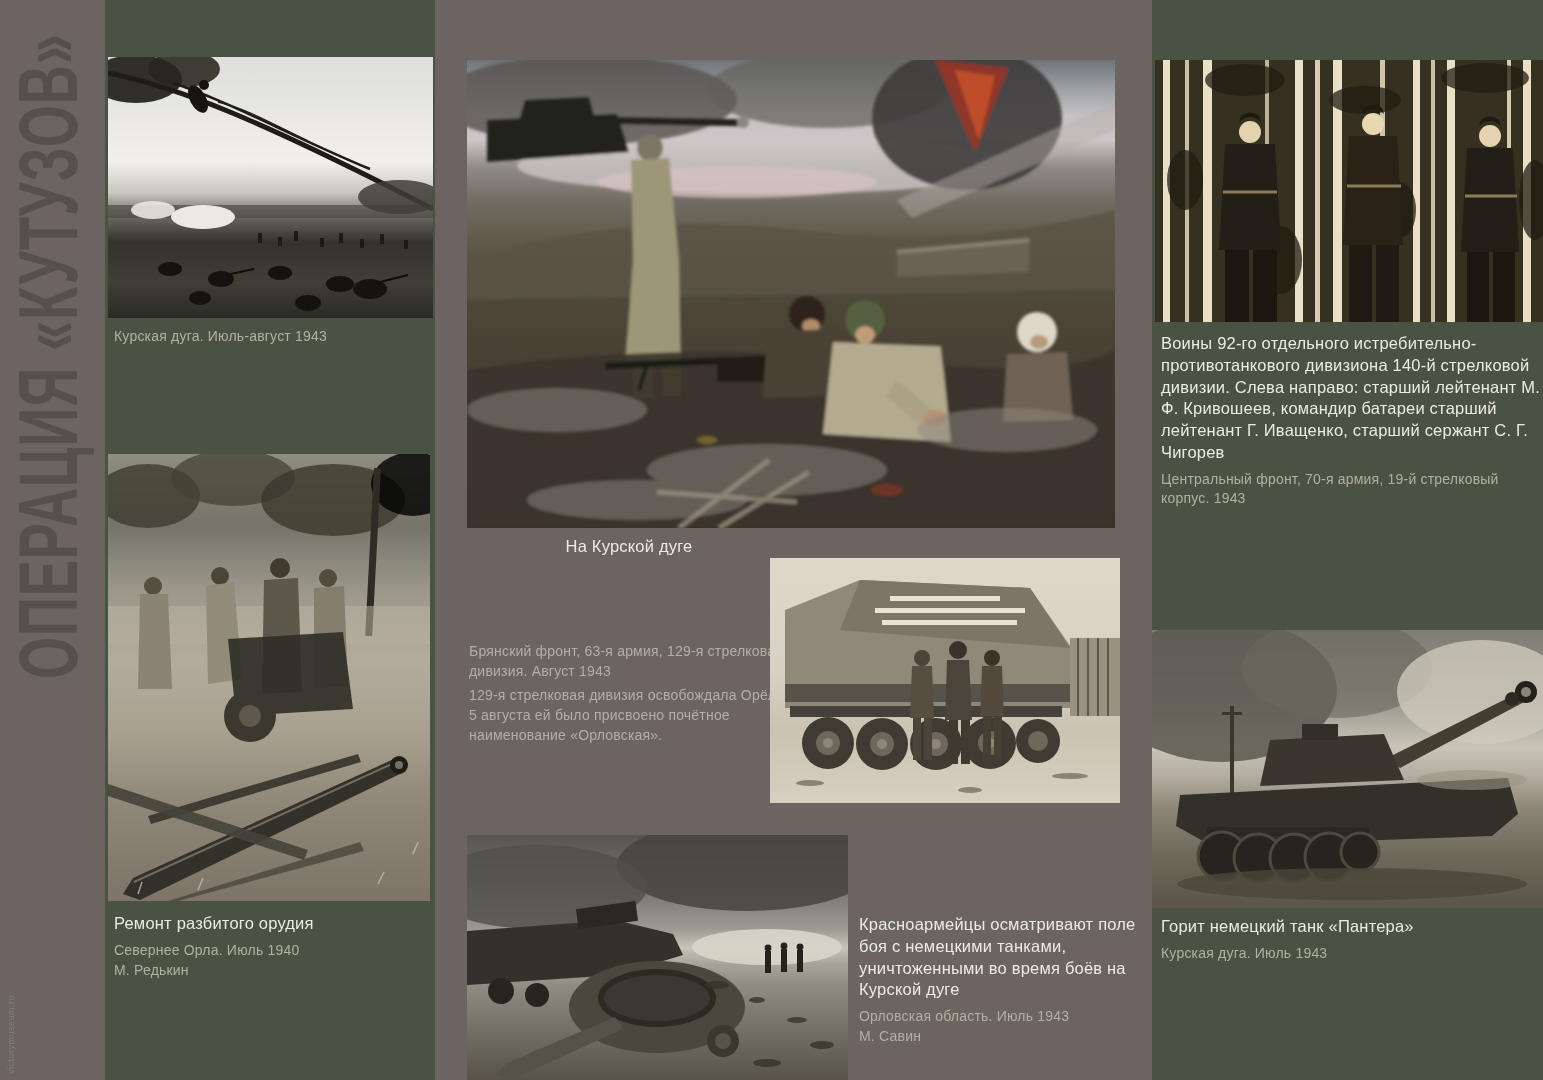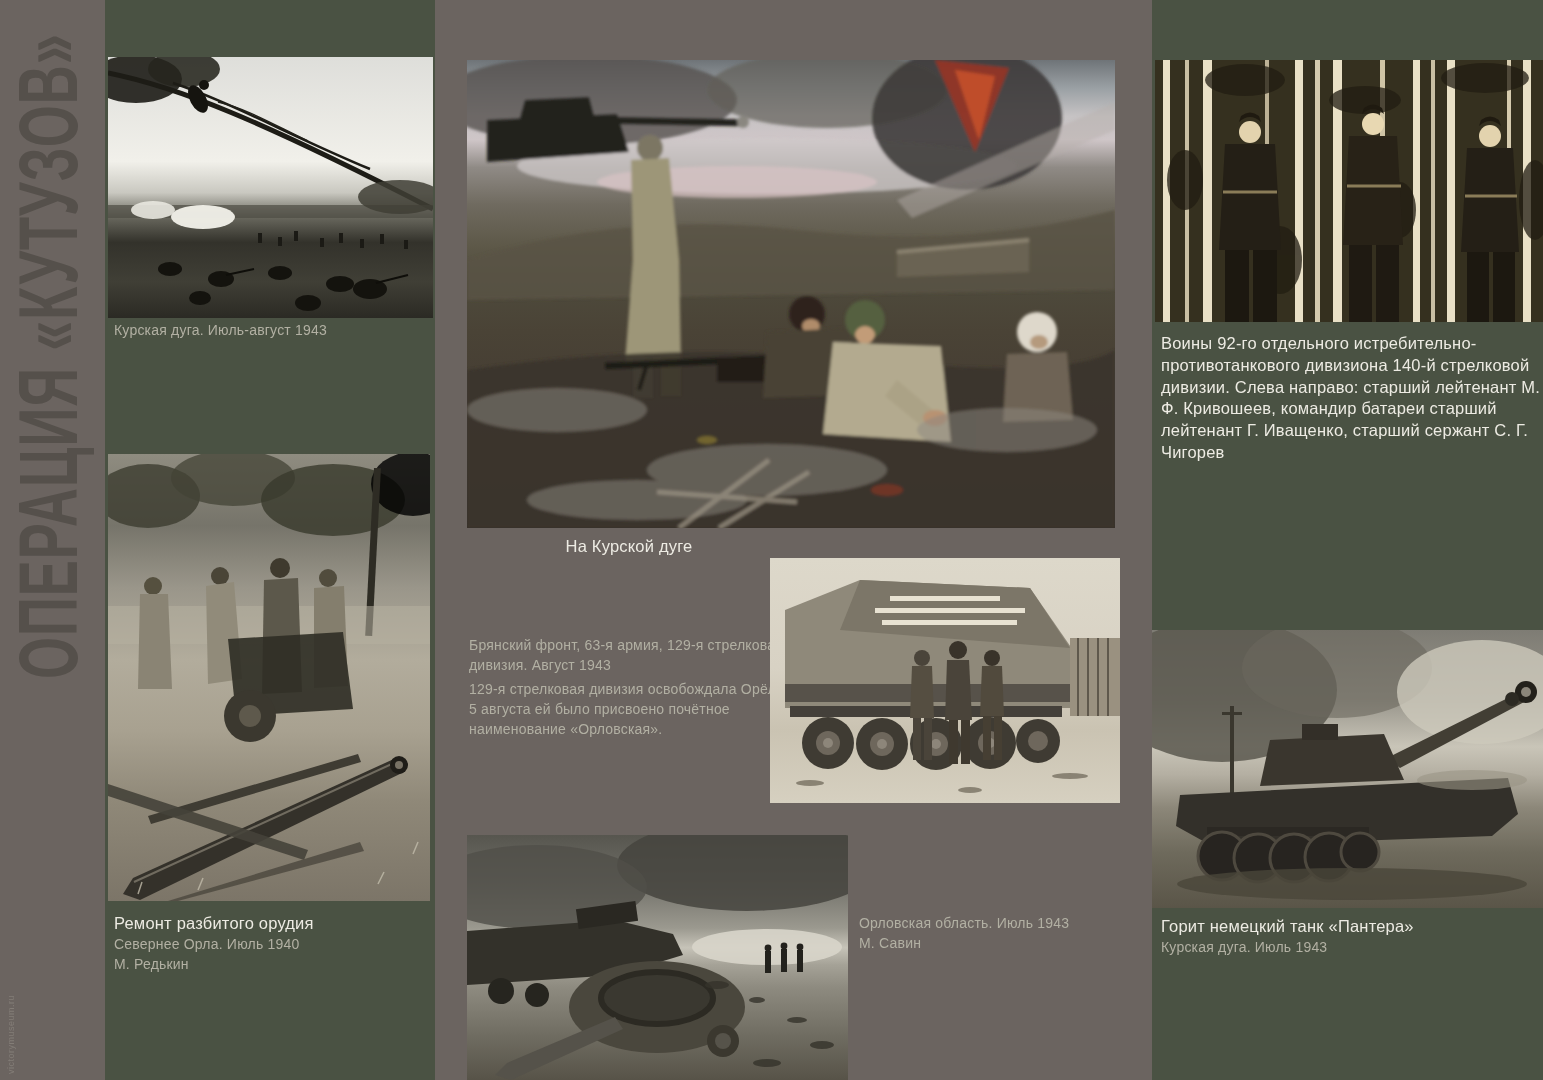--- a/index.html
+++ b/index.html
@@ -7,21 +7,21 @@
     width:1543px;height:1080px;position:relative;overflow:hidden;
     background:#6B6460;
     font-family:"Liberation Sans","DejaVu Sans",sans-serif;
     -webkit-font-smoothing:antialiased;
   }
   .abs{position:absolute;}
   .panel{position:absolute;top:0;height:1080px;background:#4A5243;}
   .photo{position:absolute;overflow:hidden;}
   .photo svg{position:absolute;left:0;top:0;}
   .cap-title{font-size:16.5px;line-height:1.32;color:#EDEBE3;letter-spacing:.2px;}
-  .cap-sub{font-size:14px;line-height:1.42;color:#B2B0A3;letter-spacing:.2px;margin-top:0;}
+  .cap-sub{font-size:14px;line-height:1.42;color:#B2B0A3;letter-spacing:.2px;margin-top:6px;}
   .cap-sub div{margin:0;}
   .vtitle{
     position:absolute;left:-2px;top:6px;height:700px;width:100px;
     display:flex;align-items:center;justify-content:center;
     writing-mode:vertical-rl;
     transform:rotate(180deg) scaleX(1.55);
     font-size:54px;font-weight:700;letter-spacing:1px;
     color:#55504B;white-space:nowrap;
   }
   .watermark{
@@ -286,20 +286,21 @@
         <ellipse cx="250" cy="150" rx="12" ry="4"></ellipse>
           <ellipse cx="290" cy="165" rx="8" ry="3"></ellipse>
         <ellipse cx="330" cy="185" rx="10" ry="3"></ellipse>
           <ellipse cx="355" cy="210" rx="12" ry="4"></ellipse>
         <ellipse cx="300" cy="228" rx="14" ry="4"></ellipse>
       </g>
     </g>
   </svg>
 </div>
 <div class="abs" style="left:859px;top:914px;width:300px;">
+  <div class="cap-title">Красноармейцы осматривают поле боя с немецкими танками, уничтоженными во время боёв на Курской дуге</div>
   <div class="cap-sub">
     <div>Орловская область. Июль 1943</div>
     <div>М. Савин</div>
   </div>
 </div>
 
 <div class="photo" style="left:1155px;top:60px;width:388px;height:262px;background:#35301f;">
   <svg width="388" height="262" viewBox="0 0 388 262">
     <g>
       <g fill="#e9e0c6">
@@ -348,20 +349,21 @@
         <path d="M312,88 L358,88 L364,192 L306,192 Z" fill="#241f16"></path>
         <rect x="312" y="192" width="22" height="70" fill="#1c1810"></rect>
           <rect x="338" y="192" width="22" height="70" fill="#1c1810"></rect>
         <line x1="310" y1="136" x2="362" y2="136" stroke="#8a7c58" stroke-width="3"></line>
       </g>
     </g>
   </svg>
 </div>
 <div class="abs" style="left:1161px;top:333px;width:382px;">
   <div class="cap-title">Воины 92-го отдельного истребительно-противотанкового дивизиона 140-й стрелковой дивизии. Слева направо: старший лейтенант М. Ф. Кривошеев, командир батареи старший лейтенант Г. Иващенко, старший сержант С. Г. Чигорев</div>
+  <div class="cap-sub" style="max-width:372px;">Центральный фронт, 70-я армия, 19-й стрелковый корпус. 1943</div>
 </div>
 
 <div class="photo" style="left:1152px;top:630px;width:391px;height:278px;
      background:linear-gradient(180deg,#7e7c74 0%,#98958b 25%,#c9c5b8 42%,#b4afa2 52%,#8c8779 64%,#6e6a5c 80%,#5a5548 100%);">
   <svg width="391" height="278" viewBox="0 0 391 278">
     <g>
       <ellipse cx="70" cy="60" rx="115" ry="72" fill="#5a584f" opacity=".85"></ellipse>
       <ellipse cx="185" cy="38" rx="95" ry="50" fill="#6b685e" opacity=".6"></ellipse>
       <ellipse cx="330" cy="62" rx="85" ry="52" fill="#cdc9bb" opacity=".8"></ellipse>
       <rect x="78" y="76" width="4" height="98" fill="#3a372e"></rect>

